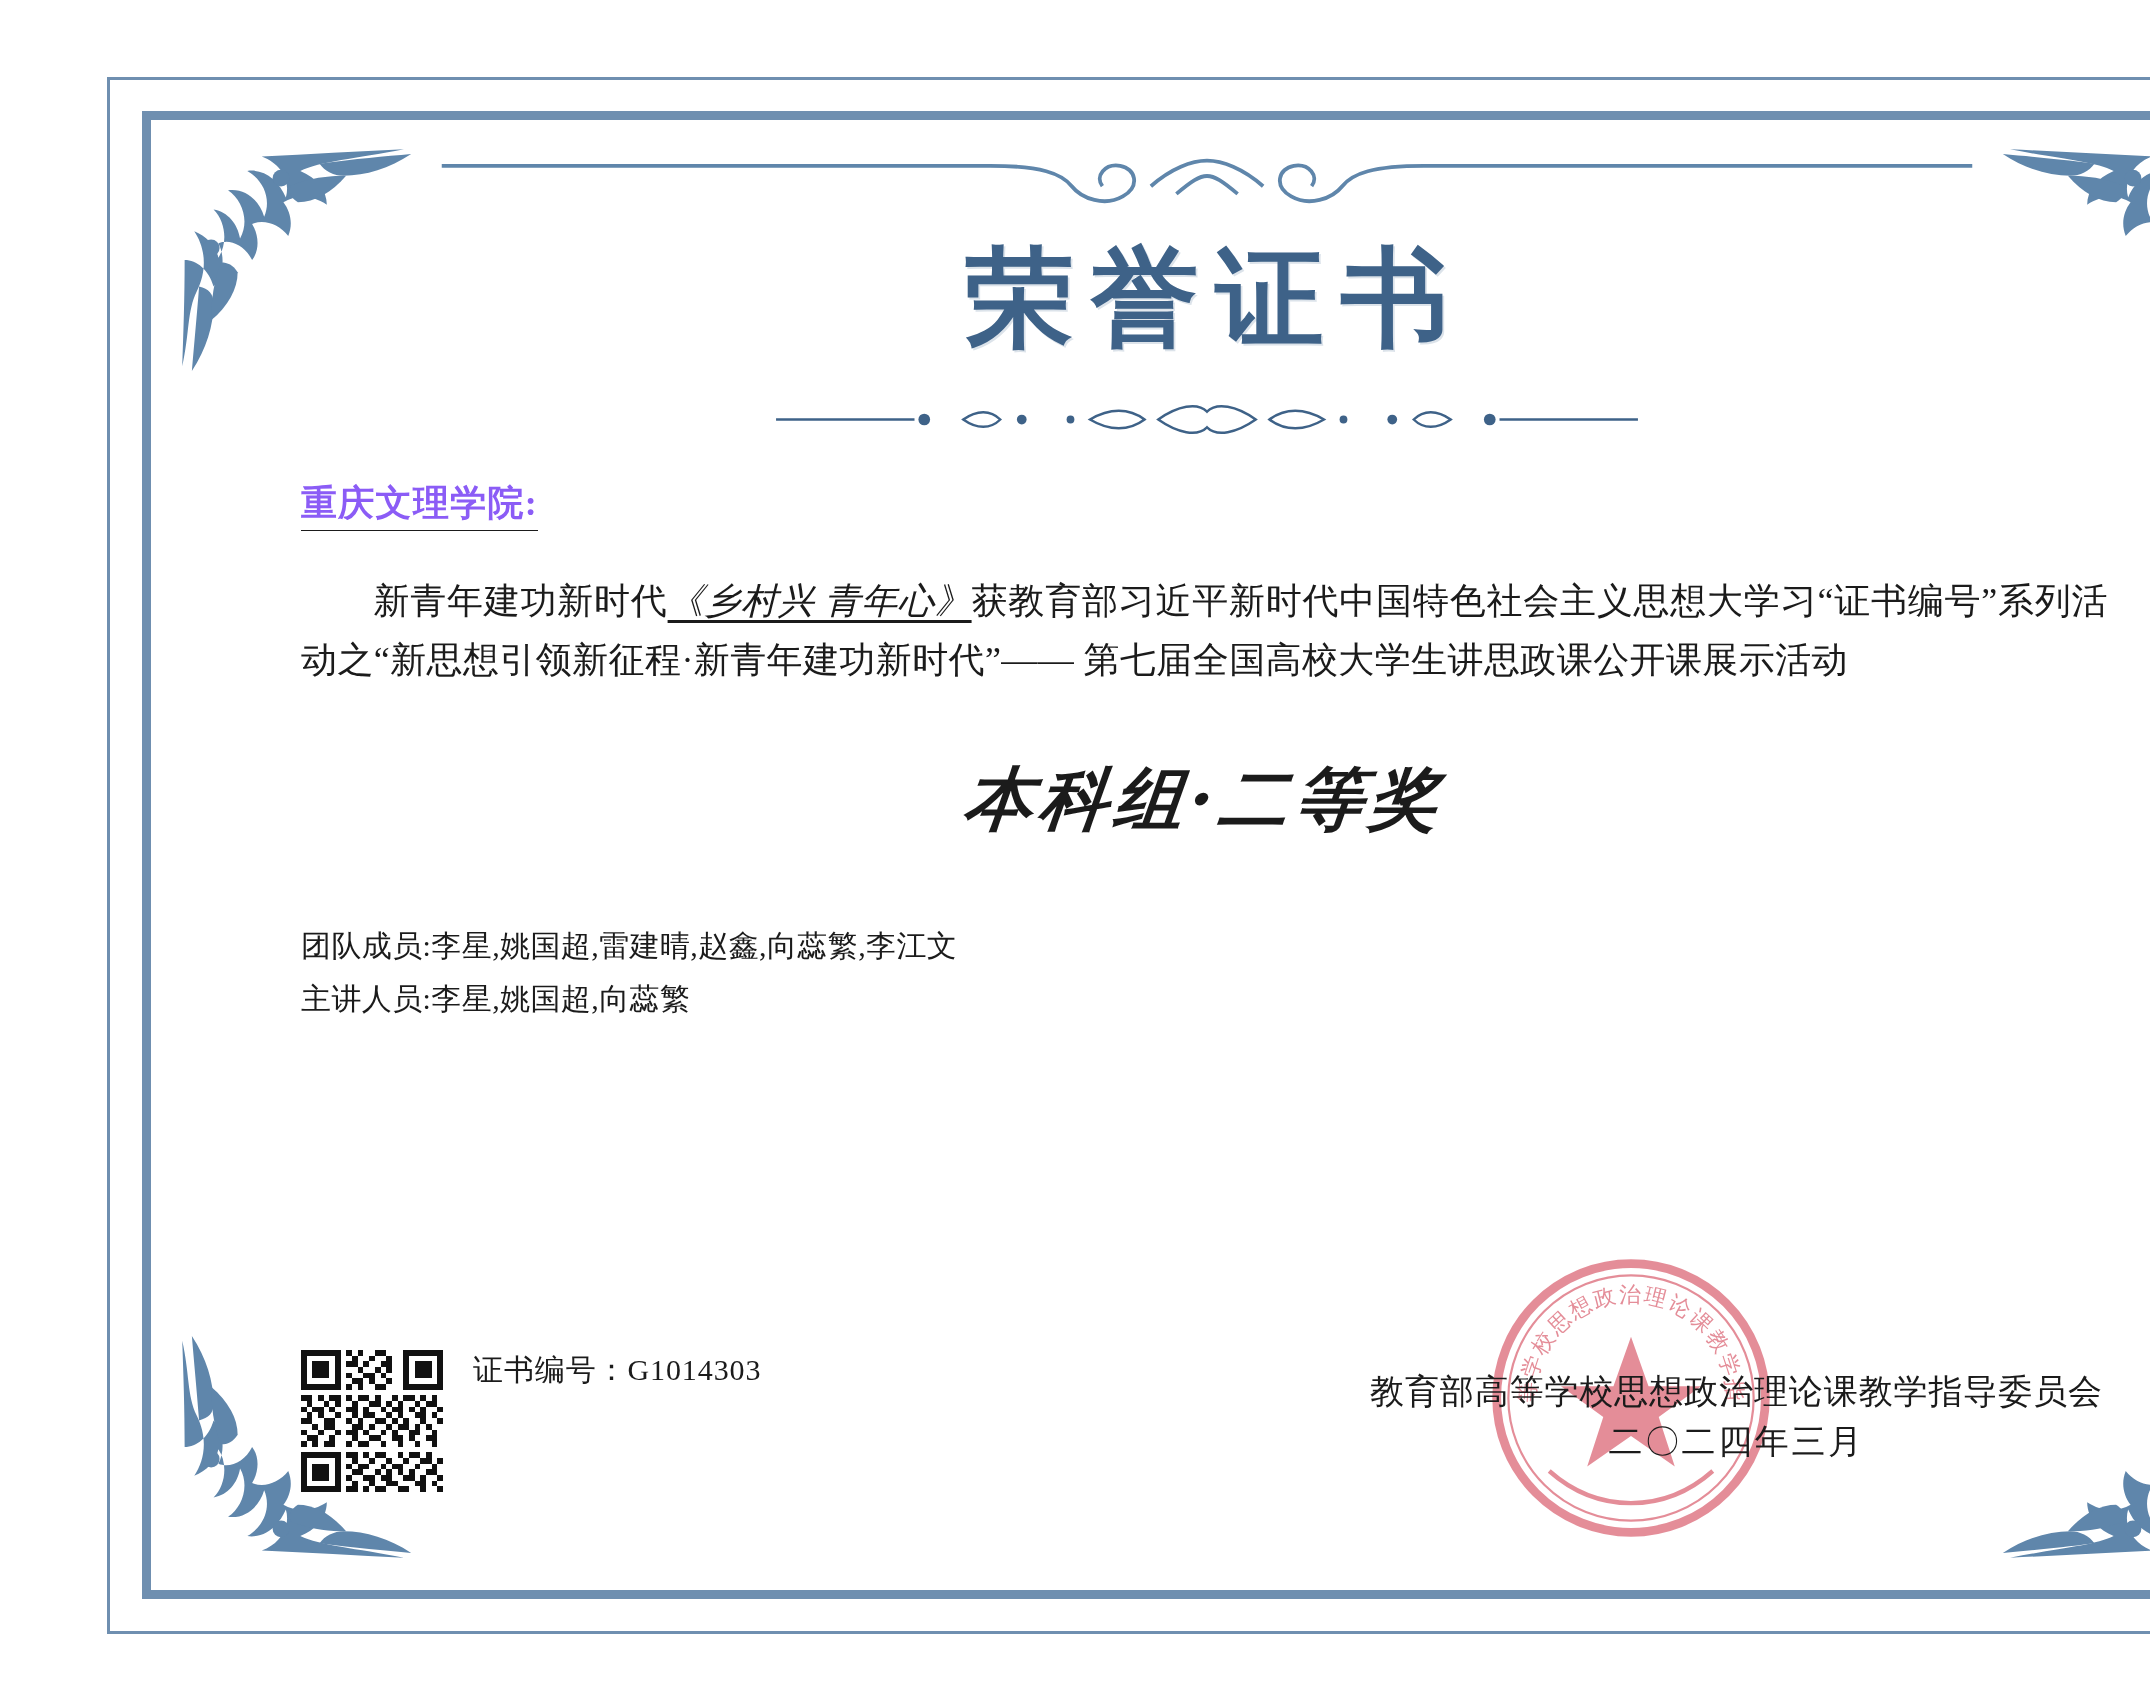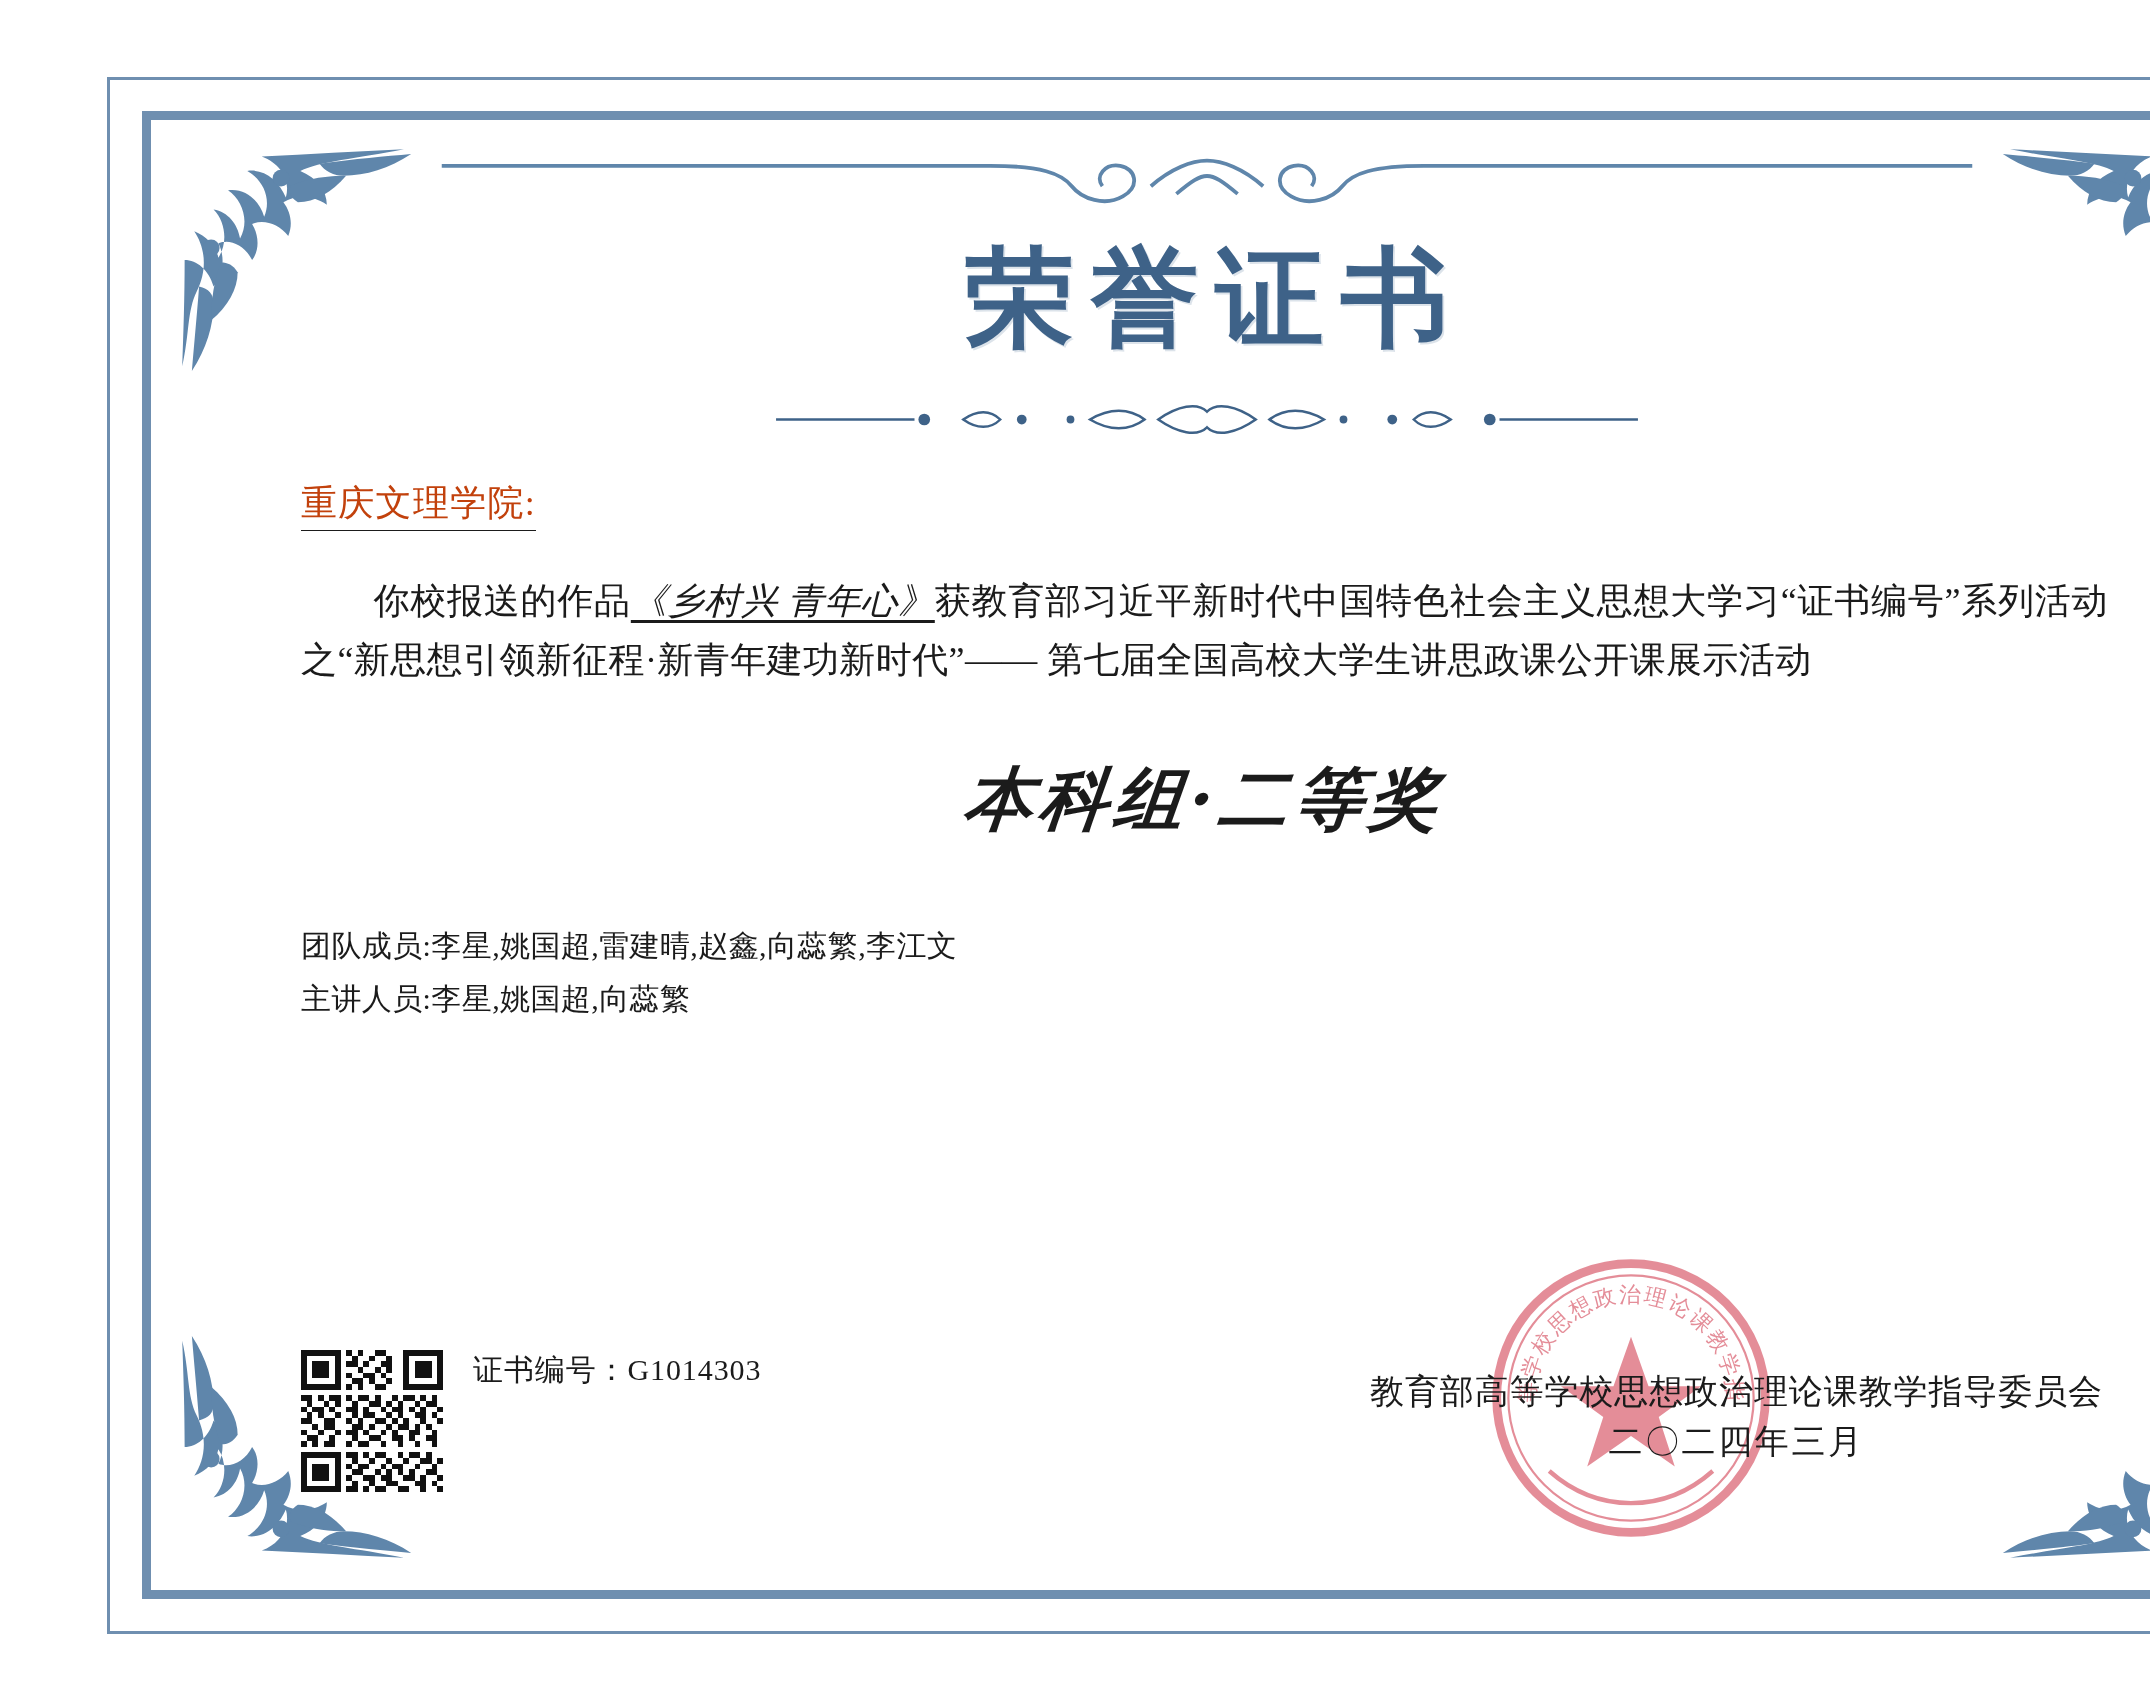--- a/index.html
+++ b/index.html
@@ -93,26 +93,27 @@
 
   
   .body-wrap {
     position: absolute;
     left: 301px;
     top: 482px;
     width: 1807px;
   }
   .addressee {
     font-size: 36px;
-    color: #c2410c;
+    color: #8b5cf6;
     letter-spacing: 1.3px;
     display: inline-block;
     border-bottom: 1.7px solid #1b1b1b;
     padding-bottom: 5.2px;
     line-height: 1.2;
+    font-weight: bold;
   }
   .para {
     margin-top: 41px;
     font-size: 36px;
     line-height: 1.62;
     color: #1b1b1b;
     text-align: justify;
     letter-spacing: 0.4px;
   }
   .para .indent { display: inline-block; width: 72px; }
@@ -278,21 +279,21 @@
       <circle cx="260" cy="20" r="5"></circle>
       <circle cx="640" cy="20" r="5"></circle>
       <circle cx="310" cy="20" r="4"></circle>
       <circle cx="590" cy="20" r="4"></circle>
     </svg>
   </div>
 
   <div class="body-wrap">
     <div class="addressee">重庆文理学院:</div>
 
-    <div class="para"><span class="indent"></span><span>你校报送的作品</span><span class="work-title">《乡村兴 青年心》</span><span>获教育部习近平新时代中国特色社会主义思想大学习“证书编号”系列活动之“新思想引领新征程·新青年建功新时代”—— 第七届全国高校大学生讲思政课公开课展示活动</span></div>
+    <div class="para"><span class="indent"></span><span>新青年建功新时代</span><span class="work-title">《乡村兴 青年心》</span><span>获教育部习近平新时代中国特色社会主义思想大学习“证书编号”系列活动之“新思想引领新征程·新青年建功新时代”—— 第七届全国高校大学生讲思政课公开课展示活动</span></div>
 
     <div class="award">本科组·二等奖</div>
 
     <div class="people">
       <div class="people-line">团队成员:李星,姚国超,雷建晴,赵鑫,向蕊繁,李江文</div>
       <div class="people-line">主讲人员:李星,姚国超,向蕊繁</div>
     </div>
   </div>
 
   <div class="qr-area">

